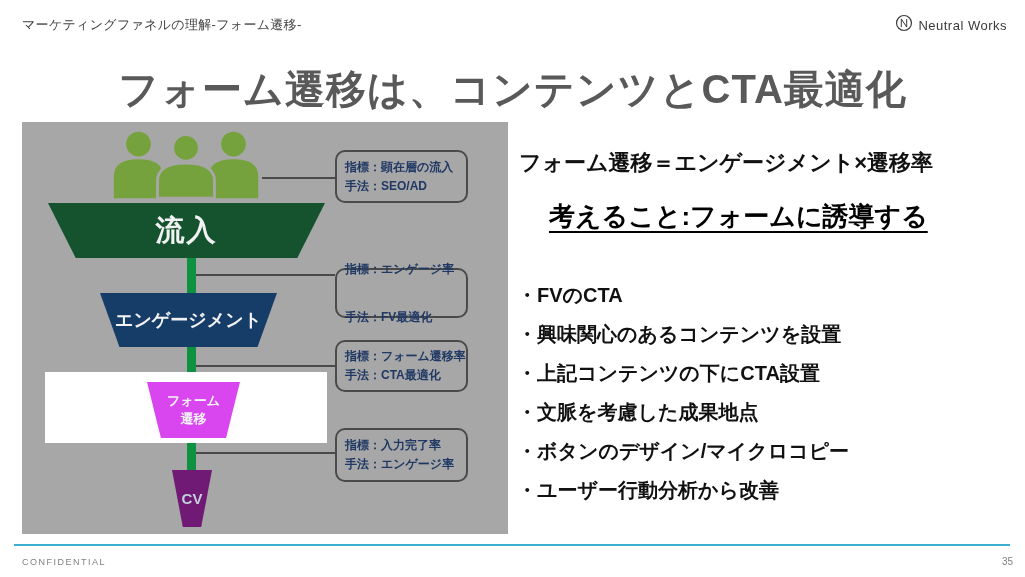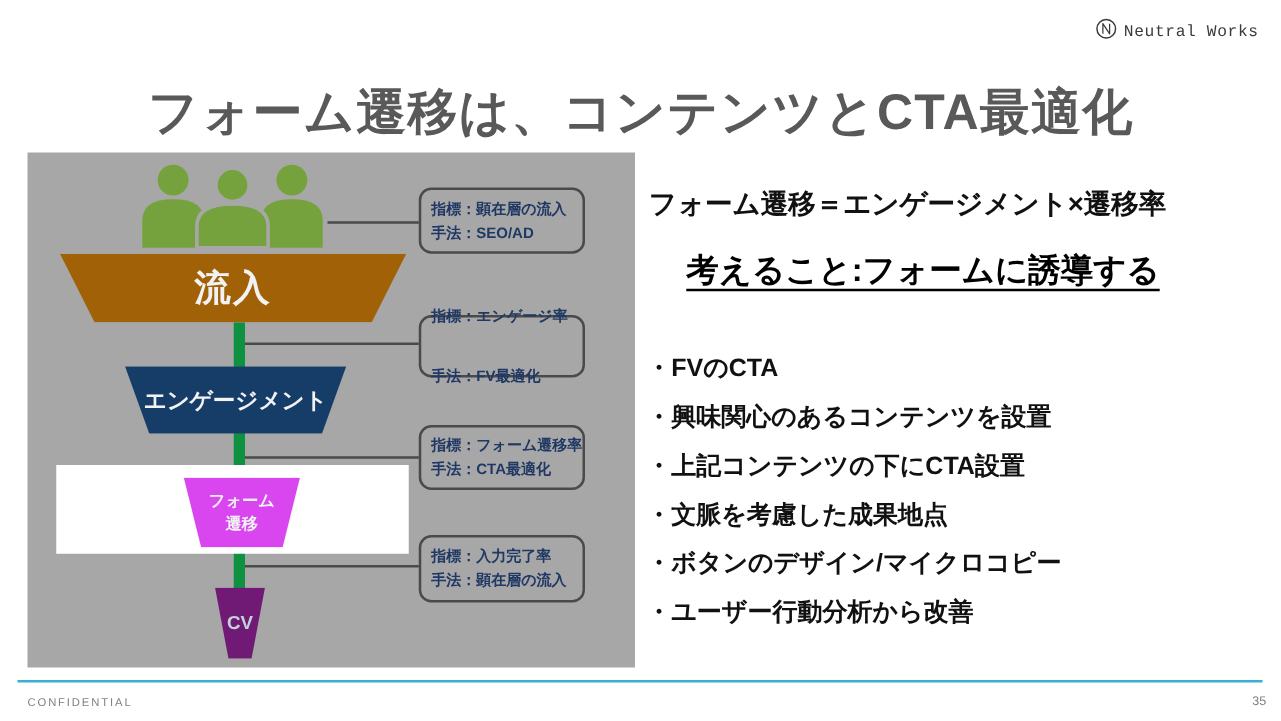--- a/index.html
+++ b/index.html
@@ -9,21 +9,21 @@
     position: relative; width: 1025px; height: 577px;
     background: #ffffff; overflow: hidden; margin: 0 auto;
   }
 
   
   .breadcrumb {
     position: absolute; left: 22px; top: 16px;
     font-size: 13px; color: #3f3f3f; letter-spacing: 0.3px;
   }
   .logo { position: absolute; right: 18px; top: 14px; display: flex; align-items: center; gap: 5px; }
-  .logo-text { font-size: 13px; color: #3a3a3a; letter-spacing: 0.5px; font-family: Liberation Mono, monospace; }
+  .logo-text { font-size: 13px; color: #3a3a3a; letter-spacing: 0.5px; }
 
   
   .slide-title {
     position: absolute; left: 0; top: 62px; width: 100%;
     text-align: center; font-size: 40px; font-weight: bold; color: #595959;
     letter-spacing: 1px;
   }
 
   
   .funnel-img {
@@ -52,21 +52,21 @@
   .hline-2 { left: 174px; top: 152px; width: 139px; }
   .hline-3 { left: 174px; top: 243px; width: 139px; }
   .hline-4 { left: 174px; top: 330px; width: 139px; }
   .callout {
     position: absolute; left: 313px; width: 133px;
     border: 2px solid #4a4a4a; border-radius: 10px;
     padding: 6px 8px; display: flex; flex-direction: column; justify-content: center;
   }
   .callout div { font-size: 12px; font-weight: bold; color: #1f3864; line-height: 19px; white-space: nowrap; }
   .callout-1 { top: 28px;  height: 53px; }
-  .callout-2 { top: 130px; height: 50px; gap: 29px; }
+  .callout-2 { top: 146px; height: 50px; gap: 29px; }
   .callout-3 { top: 218px; height: 52px; }
   .callout-4 { top: 306px; height: 54px; }
 
   
   .formula {
     position: absolute; left: 519px; top: 148px;
     font-size: 22px; font-weight: bold; color: #111111;
   }
   .highlight {
     position: absolute; left: 517px; top: 199px;
@@ -85,20 +85,21 @@
   .page-number {
     position: absolute; right: 12px; top: 556px;
     font-size: 10px; color: #808080;
   }
 </style>
 </head>
 <body>
 
 <div class="slide">
 
+  <div class="breadcrumb">マーケティングファネルの理解-フォーム遷移-</div>
   <div class="logo">
     <span>
       <svg viewBox="0 0 20 20" width="18" height="18">
         <circle cx="10" cy="10" r="8.3" fill="none" stroke="#3a3a3a" stroke-width="1.3"></circle>
         <path d="M7 14.5 L7 5.5 L13 14.5 L13 5.5" fill="none" stroke="#3a3a3a" stroke-width="1.1" stroke-linejoin="round"></path>
       </svg>
     </span>
     <span class="logo-text">Neutral Works</span>
   </div>
 
@@ -122,21 +123,21 @@
     </div>
 
     <div class="hline hline-1"></div>
     <div class="hline hline-2"></div>
     <div class="hline hline-3"></div>
     <div class="hline hline-4"></div>
 
     <div class="connector"></div>
     <div class="white-band"></div>
 
-    <div class="stage-shape stage-inflow" style="background: #a16207;">
+    <div class="stage-shape stage-inflow" style="background: #14532d;">
       <div class="stage-label">流入</div>
     </div>
     <div class="stage-shape stage-engage" style="background: rgb(22, 61, 104);">
       <div class="stage-label">エンゲージメント</div>
     </div>
     <div class="stage-shape stage-form" style="background: #d946ef;">
       <div class="stage-label">フォーム
 遷移</div>
     </div>
     <div class="stage-shape stage-cv" style="background: #701a75;">
@@ -150,21 +151,21 @@
     <div class="callout callout-2">
       <div>指標：エンゲージ率</div>
       <div>手法：FV最適化</div>
     </div>
     <div class="callout callout-3">
       <div>指標：フォーム遷移率</div>
       <div>手法：CTA最適化</div>
     </div>
     <div class="callout callout-4">
       <div>指標：入力完了率</div>
-      <div>手法：顕在層の流入</div>
+      <div>手法：エンゲージ率</div>
     </div>
   </div>
 
   <div class="formula">フォーム遷移＝エンゲージメント×遷移率</div>
   <div class="highlight">考えること:フォームに誘導する</div>
 
   <div class="bullets">
     <div class="bullet">・FVのCTA</div>
     <div class="bullet">・興味関心のあるコンテンツを設置</div>
     <div class="bullet">・上記コンテンツの下にCTA設置</div>

